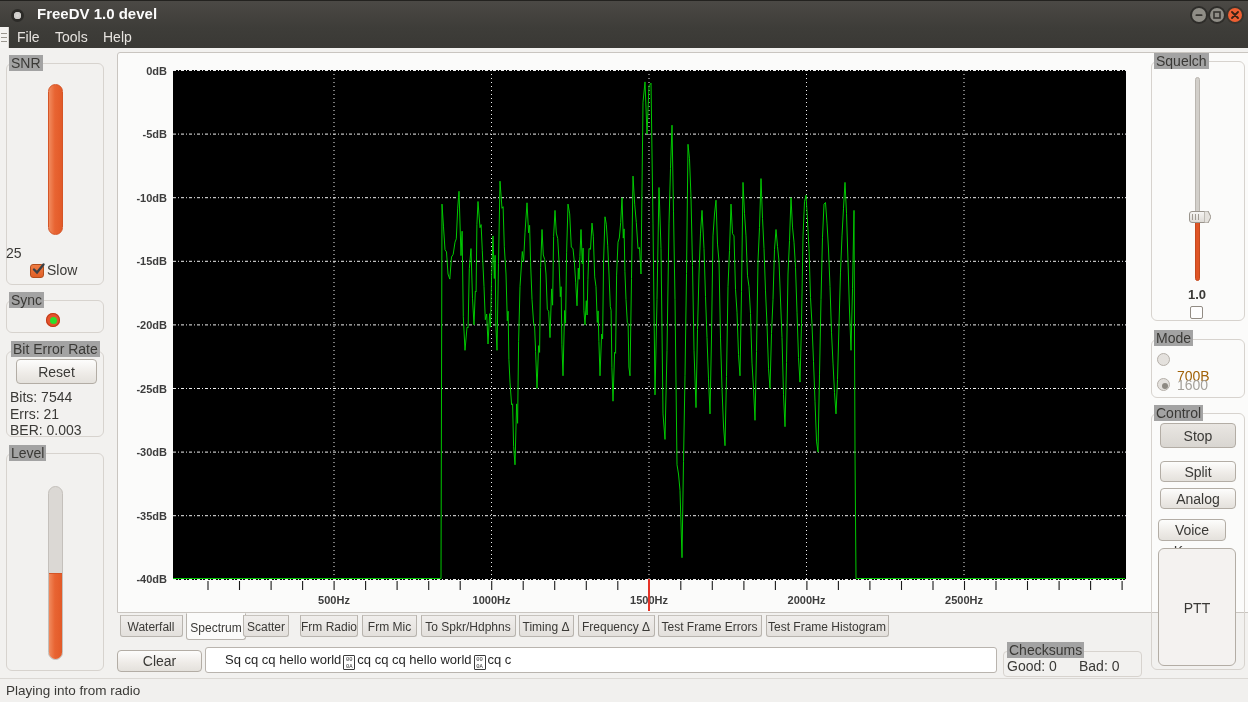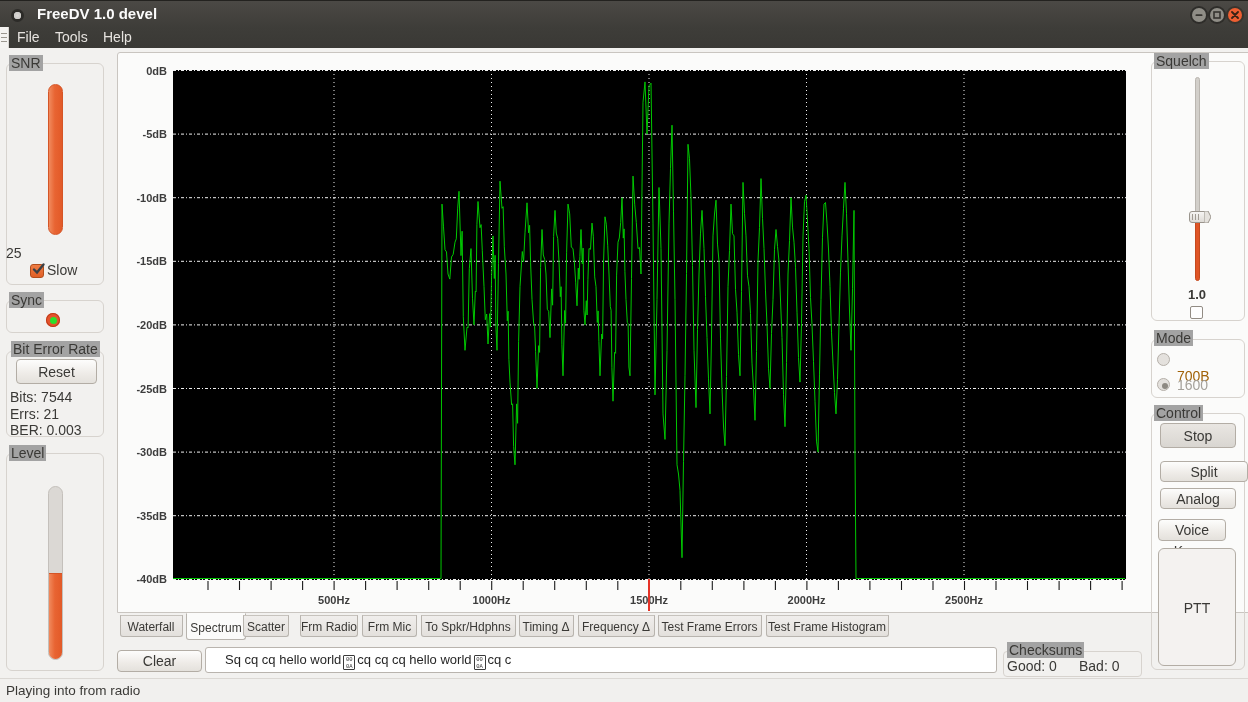--- a/index.html
+++ b/index.html
@@ -182,20 +182,20 @@
 <div style="position:absolute;left:1157px;top:353px;width:13px;height:13px;border-radius:50%;background:#e4e1dd;border:1px solid #b5b0a9"></div>
 <div class="t" style="left:1177px;top:368px;color:#a16207">700B</div>
 <div style="position:absolute;left:1157px;top:378px;width:13px;height:13px;border-radius:50%;background:#e4e1dd;border:1px solid #b5b0a9">
   <div style="position:absolute;left:3.5px;top:3.5px;width:6px;height:6px;border-radius:50%;background:#8d8982"></div>
   </div>
 <div class="t" style="left:1177px;top:377px;color:#a5a19a">1600</div>
 
 <div class="gbox" style="left:1151px;top:413px;width:94px;height:257px"></div>
 <div class="glabel" style="left:1154px;top:405px">Control</div>
 <div class="btn" style="left:1160px;top:423px;width:76px;height:25px;line-height:24px;background:linear-gradient(#e9e6e2,#d9d6d1)">Stop</div>
-<div class="btn" style="left:1160px;top:461px;width:88px;height:21px;line-height:20px">Split</div>
+<div class="btn" style="left:1160px;top:461px;width:76px;height:21px;line-height:20px">Split</div>
 <div class="btn" style="left:1160px;top:488px;width:76px;height:21px;line-height:20px">Analog</div>
 <div class="btn" style="left:1158px;top:519px;width:68px;height:22px;line-height:21px">Voice Keyer</div>
 <div class="btn" style="left:1158px;top:548px;width:78px;height:118px;line-height:118px;border-radius:6px;background:#f4f2f0">PTT</div>
 
 <div class="statusbar">
     <div class="t" style="left:6px;top:4px;font-size:13.5px">Playing into from radio</div>
   </div>
 
 </body></html>

